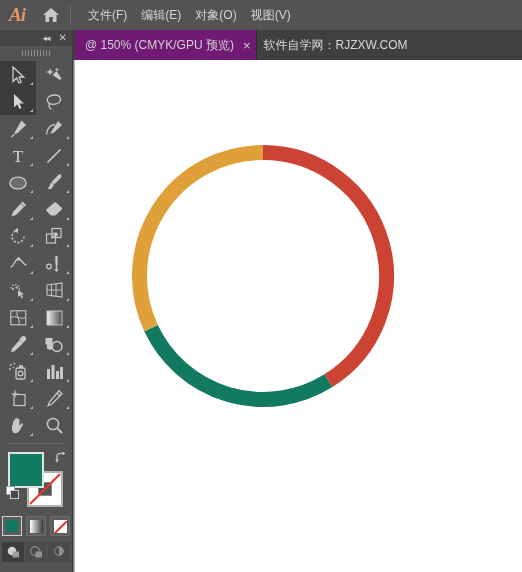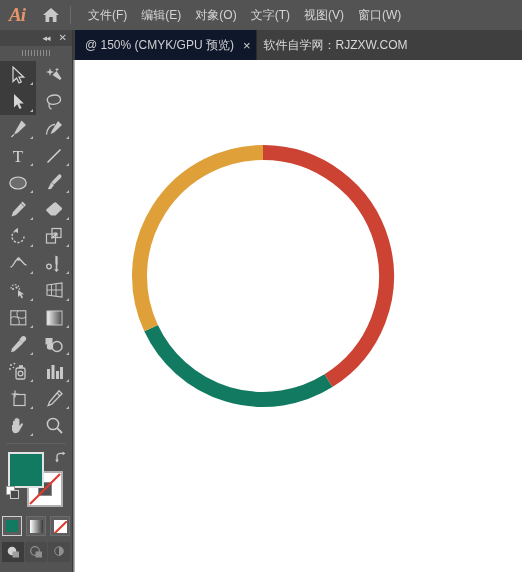--- a/index.html
+++ b/index.html
@@ -29,21 +29,21 @@
   .menu-item{
     color:#d4d4d4;font-size:12px;padding:3px 7px;white-space:nowrap;cursor:default;
   }
 
   
   .tabbar{
     position:absolute;left:0;top:30px;width:522px;height:30px;
     background:#3f3f3f;display:flex;align-items:stretch;
   }
   .tab{
-    display:flex;align-items:center;background:#0f172a;
+    display:flex;align-items:center;background:#701a75;
     padding:0 6px 0 10px;height:30px;border-right:1px solid #2b2b2b;
   }
   .tab-label{color:#d0d0d0;font-size:12px;white-space:nowrap;}
   .tab-close{
     color:#cfcfcf;font-size:13px;margin-left:9px;line-height:1;cursor:pointer;
   }
   .watermark{
     display:flex;align-items:center;padding-left:6px;
     color:#d8d8d8;font-size:12px;white-space:nowrap;
   }
@@ -145,23 +145,21 @@
     <div class="home-icon">
       <svg width="18" height="16" viewBox="0 0 18 16">
         <path d="M9 1 L17 8 L14.5 8 L14.5 15 L10.8 15 L10.8 10 L7.2 10 L7.2 15 L3.5 15 L3.5 8 L1 8 Z" fill="#c9c9c9"></path>
       </svg>
     </div>
     <div class="menu-sep"></div>
     <div class="menu-items">
       <div class="menu-item">文件(F)</div>
       <div class="menu-item">编辑(E)</div>
       <div class="menu-item">对象(O)</div>
-      <div class="menu-item">文字(T)</div>
       <div class="menu-item">视图(V)</div>
-      <div class="menu-item">窗口(W)</div>
     </div>
   </div>
 
   <div class="tabbar">
     <div style="width:75px;height:30px;background:#3f3f3f;"></div>
     <div class="tab">
       <span class="tab-label">@ 150% (CMYK/GPU 预览)</span>
       <span class="tab-close">×</span>
     </div>
     <div class="watermark">软件自学网：RJZXW.COM</div>

